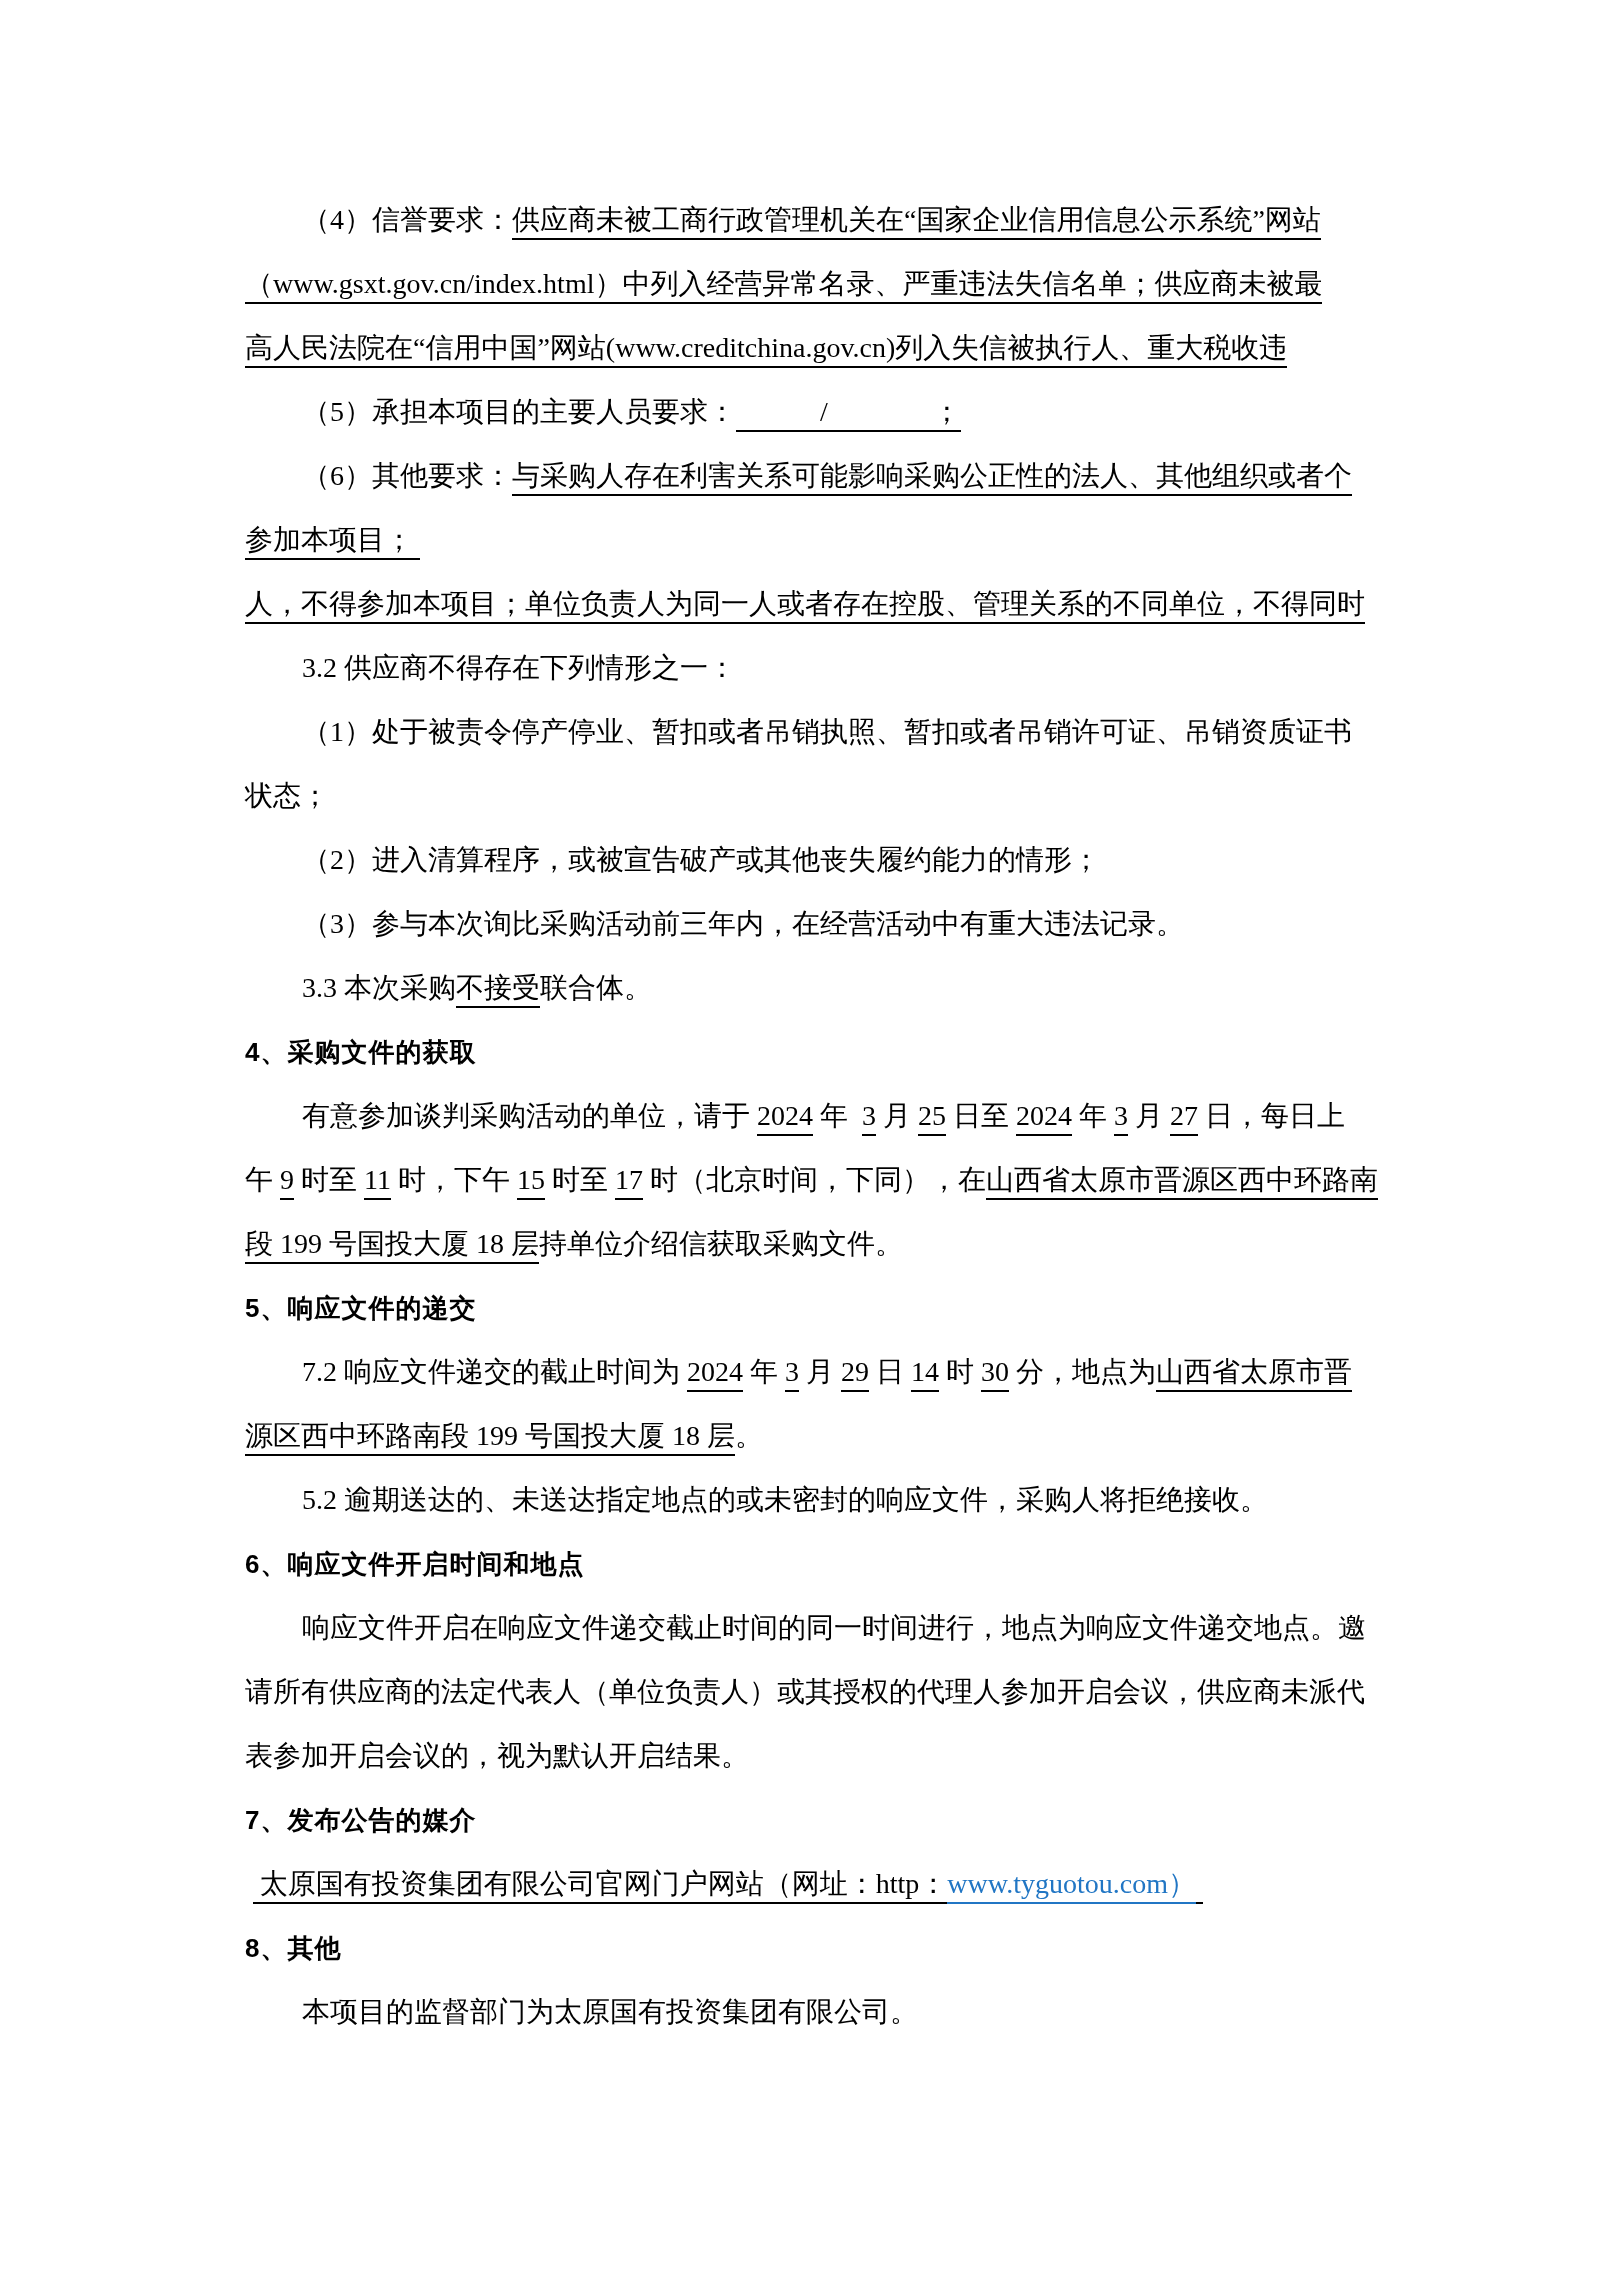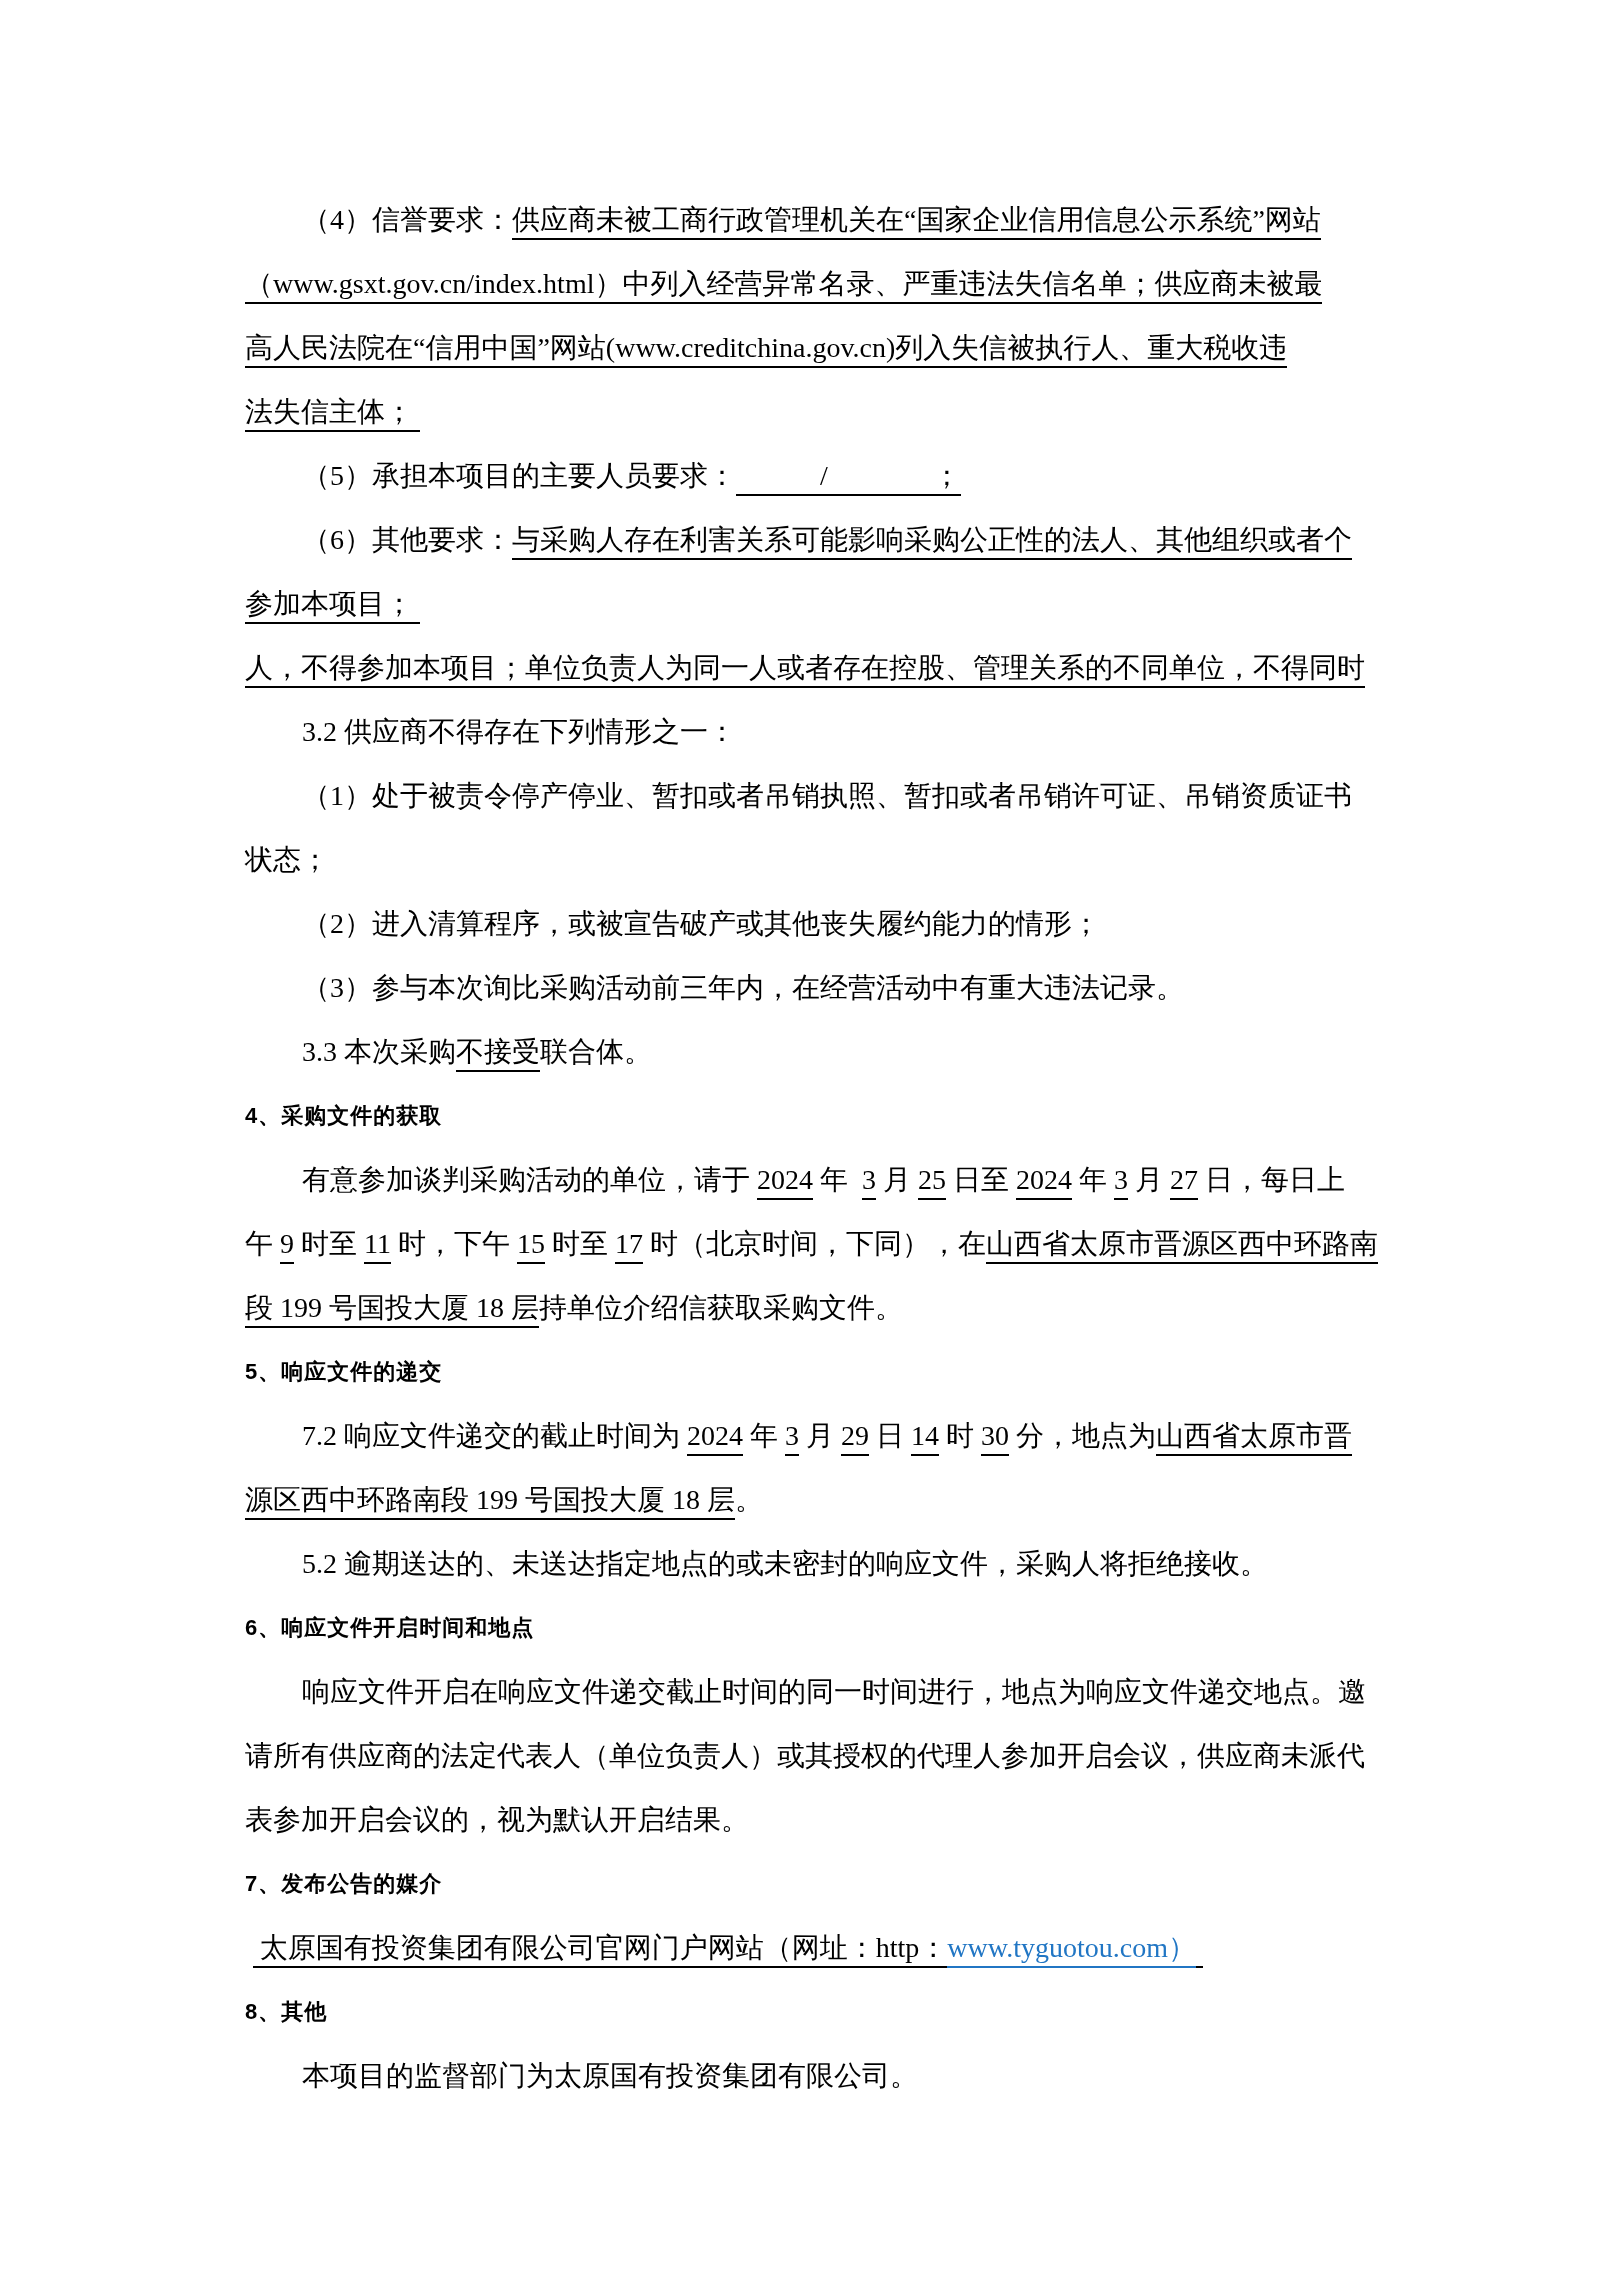--- a/index.html
+++ b/index.html
@@ -22,42 +22,41 @@
     line-height:64px;
     font-size:28px;
     white-space:pre;
     letter-spacing:0px;
   }
   .line.indent{padding-left:57px;}
   .line.smallindent{padding-left:7.8px;}
   .heading{
     height:64px;
     line-height:64px;
-    font-size:22px;
+    font-size:26px;
     font-weight:bold;
     font-family:"Liberation Sans","DejaVu Sans",sans-serif;
     white-space:pre;
     letter-spacing:1px;
   }
   .u{
     border-bottom:2px solid currentColor;
     padding-bottom:2.9px;
     text-align:right;
   }
   .link{color:#2176C4;margin-top:43px;}
 </style>
 </head>
 <body>
 
 <div class="page">
   <div class="content">
       <div class="line indent"><span>（4）信誉要求：</span><span class="u">供应商未被工商行政管理机关在“国家企业信用信息公示系统”网站</span></div>
       <div class="line"><span class="u">（www.gsxt.gov.cn/index.html）中列入经营异常名录、严重违法失信名单；供应商未被最</span></div>
       <div class="line"><span class="u">高人民法院在“信用中国”网站(www.creditchina.gov.cn)列入失信被执行人、重大税收违</span></div>
-      <div class="line"><span class="u">法失信主体； </span></div>
       <div class="line indent"><span>（5）承担本项目的主要人员要求：</span><span class="u">            /               ；</span></div>
       <div class="line indent"><span>（6）其他要求：</span><span class="u">与采购人存在利害关系可能影响采购公正性的法人、其他组织或者个</span></div>
       <div class="line"><span class="u">参加本项目； </span></div>
       <div class="line"><span class="u">人，不得参加本项目；单位负责人为同一人或者存在控股、管理关系的不同单位，不得同时</span></div>
       <div class="line indent"><span>3.2 供应商不得存在下列情形之一：</span></div>
       <div class="line indent"><span>（1）处于被责令停产停业、暂扣或者吊销执照、暂扣或者吊销许可证、吊销资质证书</span></div>
       <div class="line"><span>状态；</span></div>
       <div class="line indent"><span>（2）进入清算程序，或被宣告破产或其他丧失履约能力的情形；</span></div>
       <div class="line indent"><span>（3）参与本次询比采购活动前三年内，在经营活动中有重大违法记录。</span></div>
       <div class="line indent"><span>3.3 本次采购</span><span class="u">不接受</span><span>联合体。</span></div>

